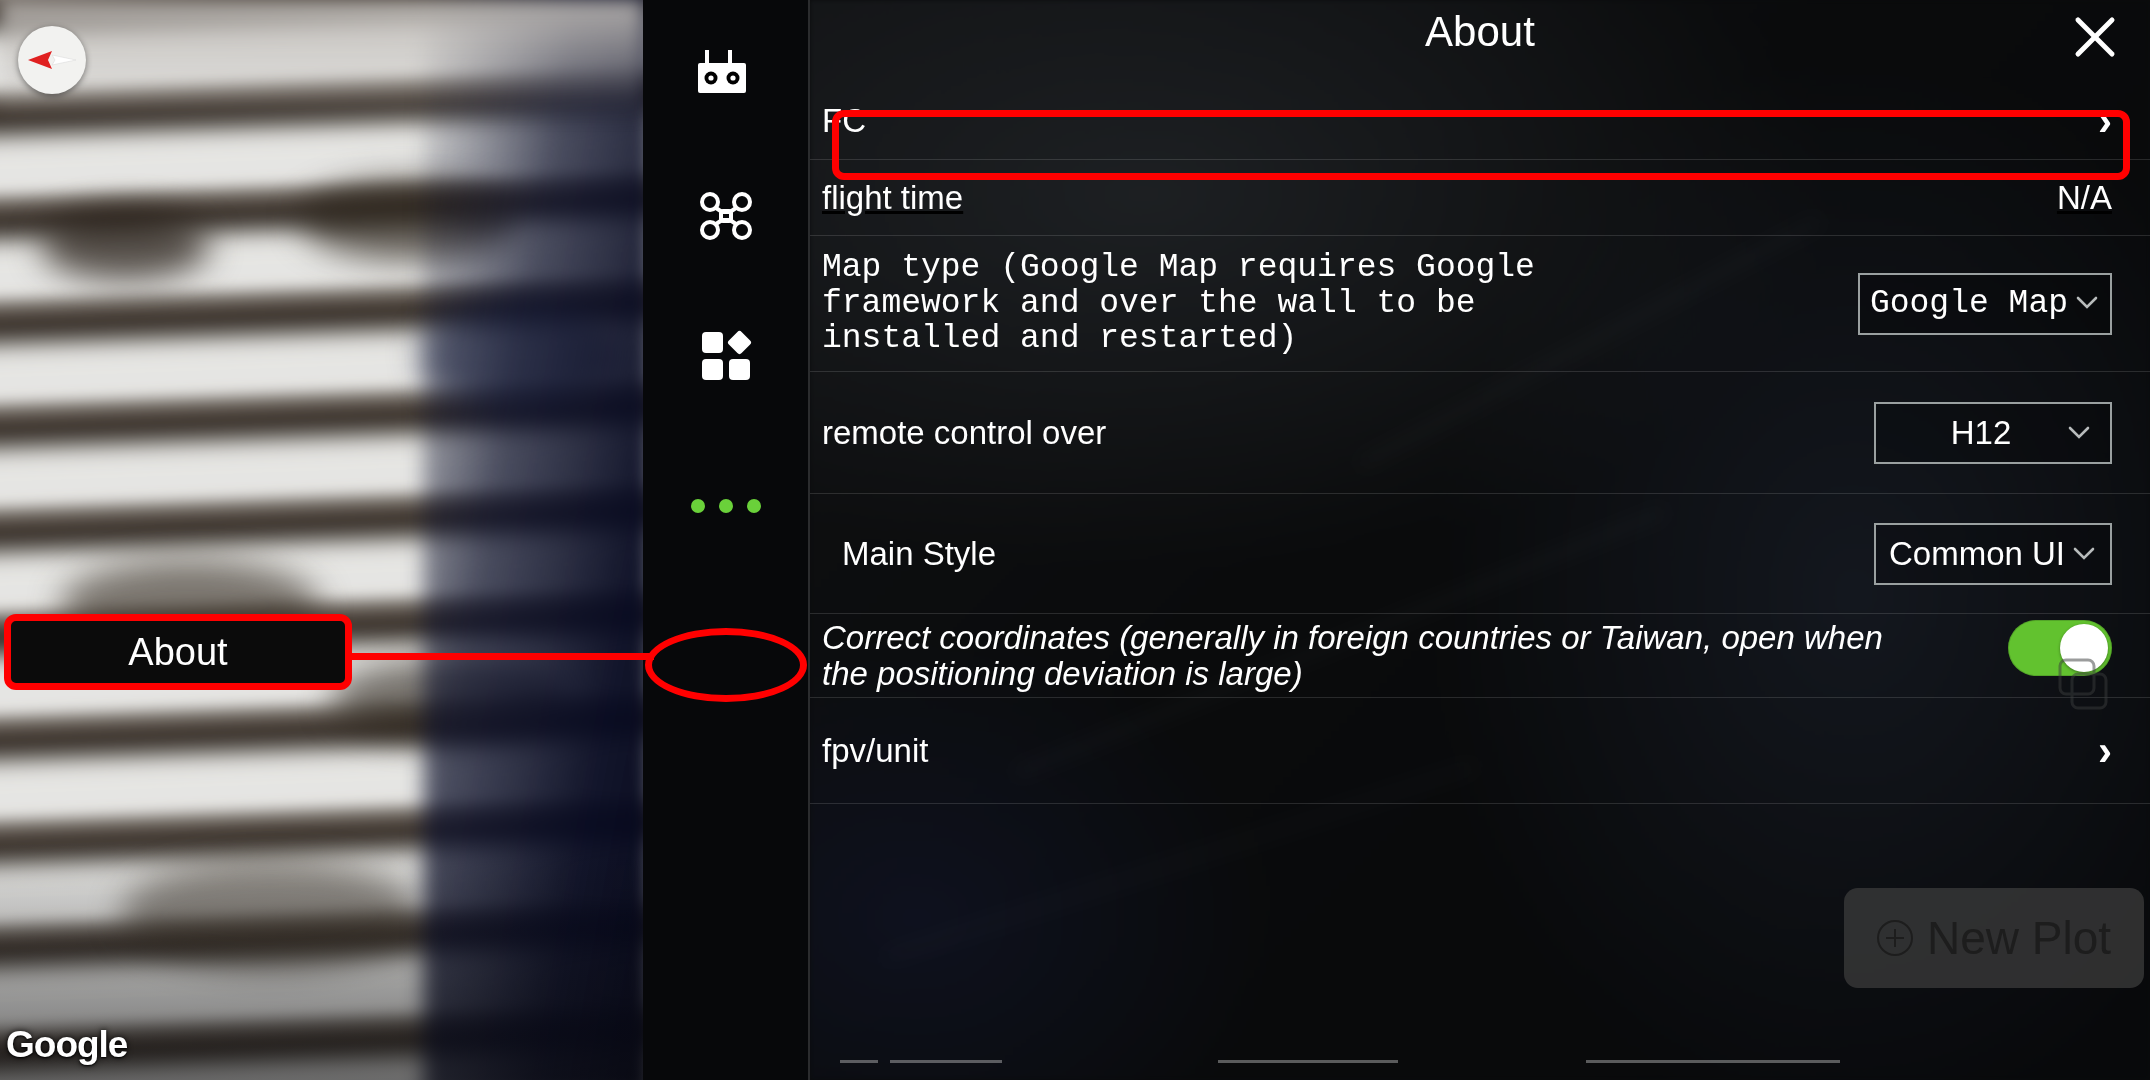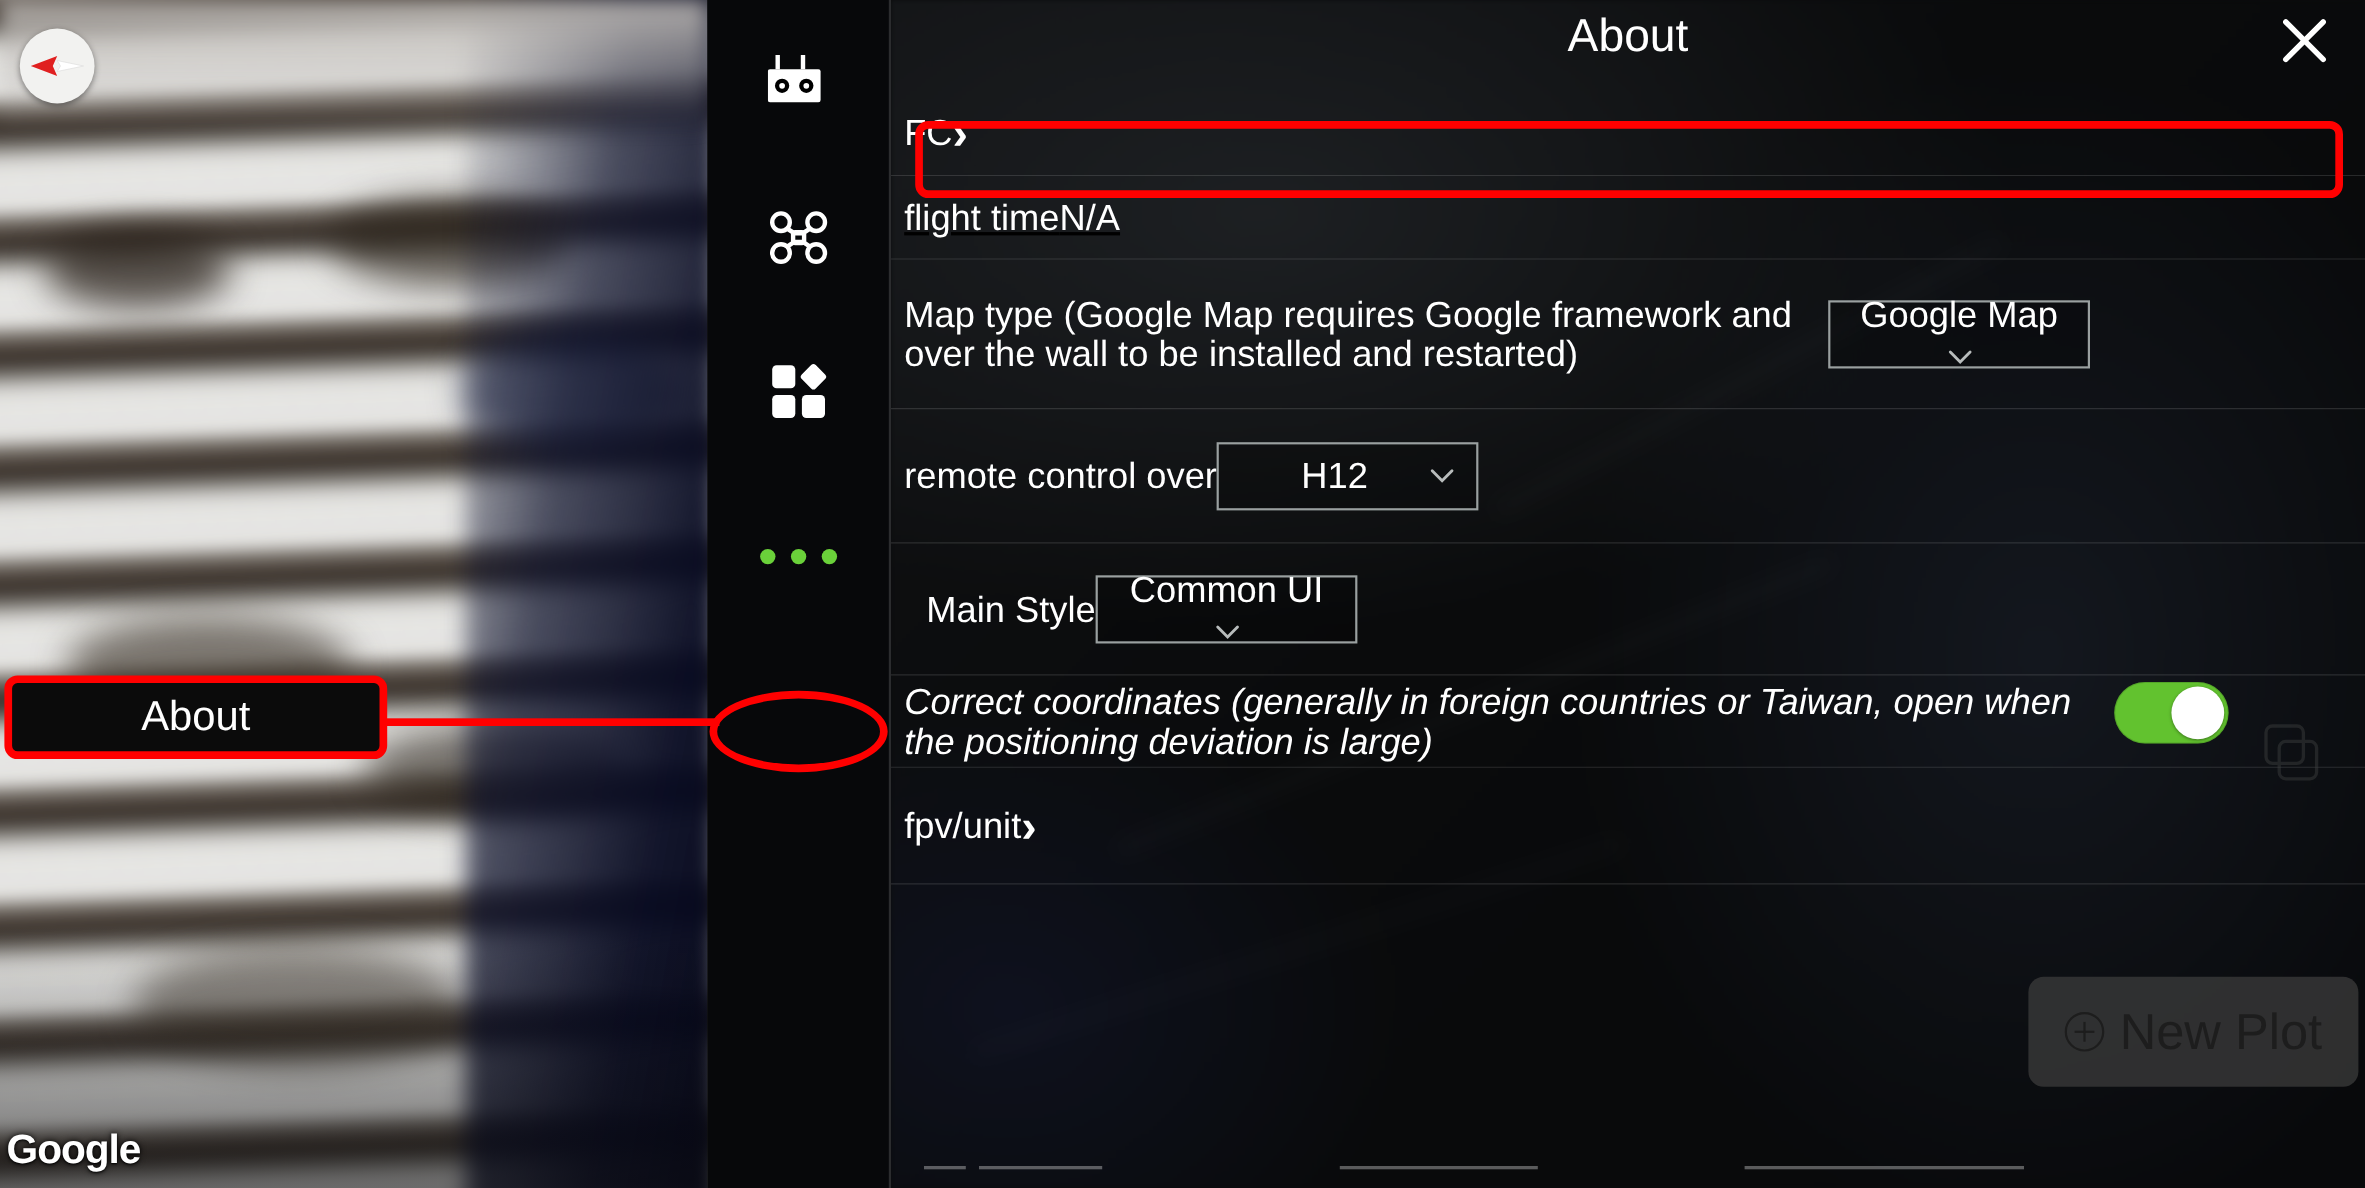--- a/index.html
+++ b/index.html
@@ -111,52 +111,52 @@
   }
   #close-btn {
     position:absolute; right:26px; top:10px; width:58px; height:58px;
     display:flex; align-items:center; justify-content:center;
   }
 
   .rows { position:absolute; left:0; top:82px; width:1340px; }
   .row {
     position:relative;
     padding:0 38px 0 12px;
-    display:flex; align-items:center; justify-content:flex-start;
+    display:flex; align-items:center; justify-content:space-between;
     border-bottom:1px solid rgba(255,255,255,0.13);
   }
   .row .label {
     color:#ffffff; font-size:33px; line-height:1.08; font-weight:400;
     padding-left:0;
   }
   .row .value { color:#ffffff; font-size:33px; }
 
   .row-fc        { height:78px; padding-left:12px; }
   .row-flight    { height:76px;text-decoration:underline; }
-  .row-maptype   { height:136px; align-items:center; }
+  .row-maptype   { height:136px; align-items:center;font-family:Liberation Mono, monospace; }
   .row-remote    { height:122px; }
   .row-mainstyle { height:120px;padding-left:32px; }
   .row-correct   { height:84px; align-items:flex-start; padding-top:6px; }
   .row-fpv       { height:106px; }
   .row-last      { height:60px; border-bottom:none; }
 
   .chev-right {
     color:#ffffff; font-size:42px; font-weight:bold; line-height:1;
   }
 
   .dropdown {
     min-width:238px; height:62px;
     border:2px solid #9aa0a0;
     display:flex; align-items:center; justify-content:center; gap:4px;
     padding:0 10px;
     color:#fff; font-size:33px;
     background:rgba(0,0,0,0.20);
   }
   .dropdown .dd-caret { color:#b8bcbc; font-size:26px; margin-left:2px; }
-  .dd-wide { min-width:238px;flex-direction:column; }
+  .dd-wide { min-width:238px; }
   .dd-h12  { min-width:238px; justify-content:space-between; padding:0 18px 0 26px; }
 
   .toggle {
     width:104px; height:56px; border-radius:28px; background:#62c22f;
     position:relative; flex:0 0 auto;
     box-shadow:inset 0 0 0 1px rgba(0,0,0,0.15);
   }
   .toggle .knob {
     position:absolute; right:4px; top:4px; width:48px; height:48px;
     border-radius:50%; background:#fff;

